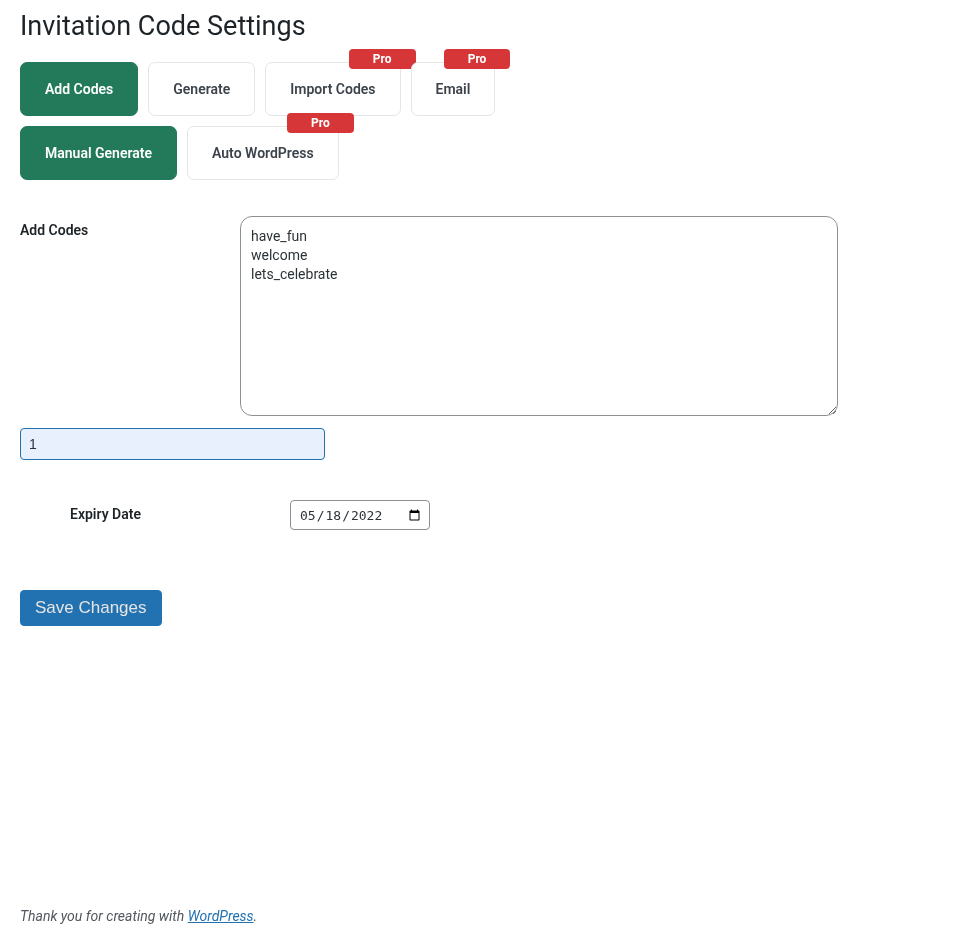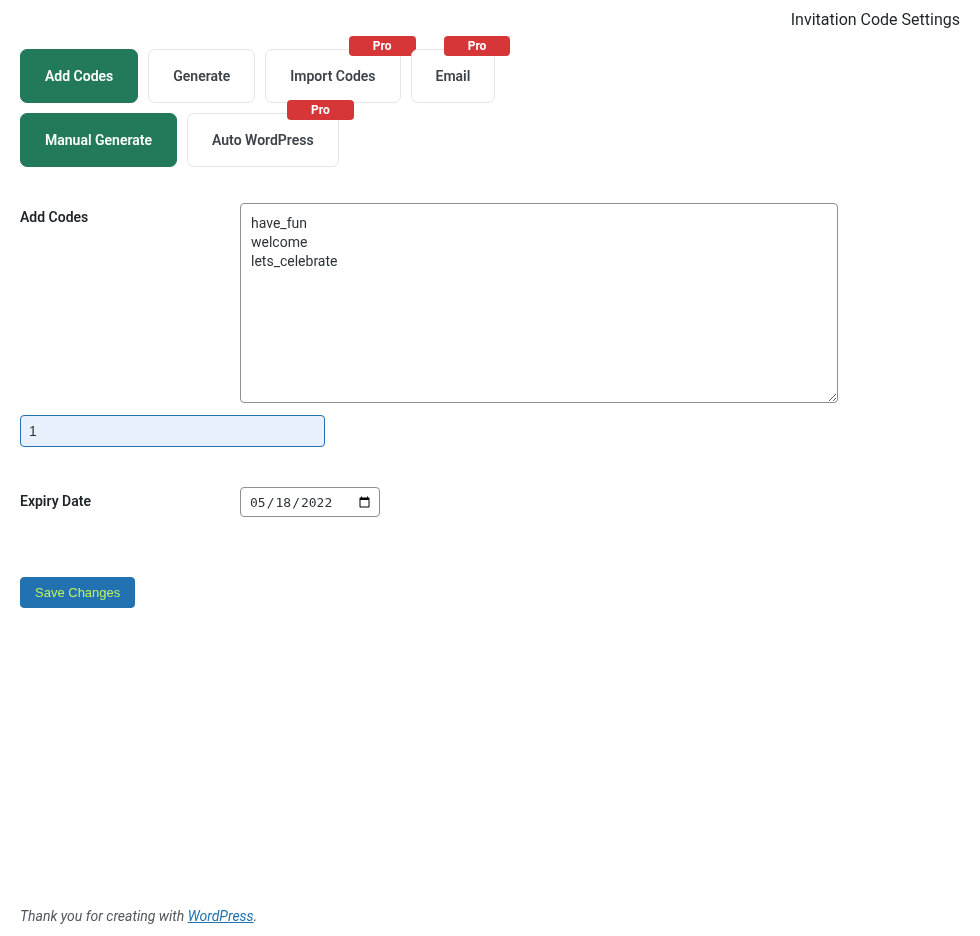--- a/index.html
+++ b/index.html
@@ -10,25 +10,24 @@
     background: #fff;
     color: #1d2327;
     width: 980px;
     height: 936px;
     position: relative;
   }
   .wrap {
     padding: 0 20px;
   }
   h1.page-title {
-    font-size: 16px;
+    font-size: 27px;
     font-weight: 400;
     margin: 10px 0 20px 0;
     color: #1d2327;
-    text-align: right;
   }
   .tab-row {
     display: flex;
     gap: 10px;
     margin-bottom: 10px;
     flex-wrap: wrap;
   }
   .tab-btn {
     position: relative;
     display: inline-flex;
@@ -83,21 +82,21 @@
     flex: 1;
     max-width: 620px;
   }
   textarea.codes {
     width: 598px;
     height: 200px;
     padding: 10px 10px;
     font-family: inherit;
     font-size: 14px;
     border: 1px solid #8c8f94;
-    border-radius: 4px;
+    border-radius: 12px;
     line-height: 1.35;
     resize: both;
     color: #2c3338;
     background: #fff;
   }
   .help-text {
     margin-top: 10px;
     margin-left: 220px;
     color: #646970;
     font-size: 13px;
@@ -122,25 +121,25 @@
     color: #2c3338;
     background: #fff;
     border: 1px solid #8c8f94;
     border-radius: 4px;
   }
   .save-area {
     margin-top: 60px;
   }
   button.save {
     background: #2271b1;
-    color: #bef264;
+    color: #e5e5e5;
     border: 1px solid #2271b1;
     border-radius: 4px;
     padding: 7px 14px;
-    font-size: 13px;
+    font-size: 17px;
     font-weight: 400;
     cursor: pointer;
   }
   .footer {
     position: absolute;
     left: 20px;
     bottom: 12px;
     font-size: 14px;
     font-style: italic;
     color: #50575e;
@@ -193,21 +192,21 @@
 lets_celebrate</textarea>
       </div>
     </div>
 
     <div class="form-row">
       <div class="field-col">
         <input type="text" class="usage-limit" value="1" style="">
       </div>
     </div>
 
-    <div class="form-row" style="margin-top:40px;">
+    <div class="form-row" style="margin-top:40px;justify-content:center;">
       <div class="label-col">Expiry Date</div>
       <div class="field-col">
         <input type="date" class="expiry-date" value="2022-05-18" style="">
       </div>
     </div>
 
     <div class="save-area">
       <button class="save">Save Changes</button>
     </div>
 

